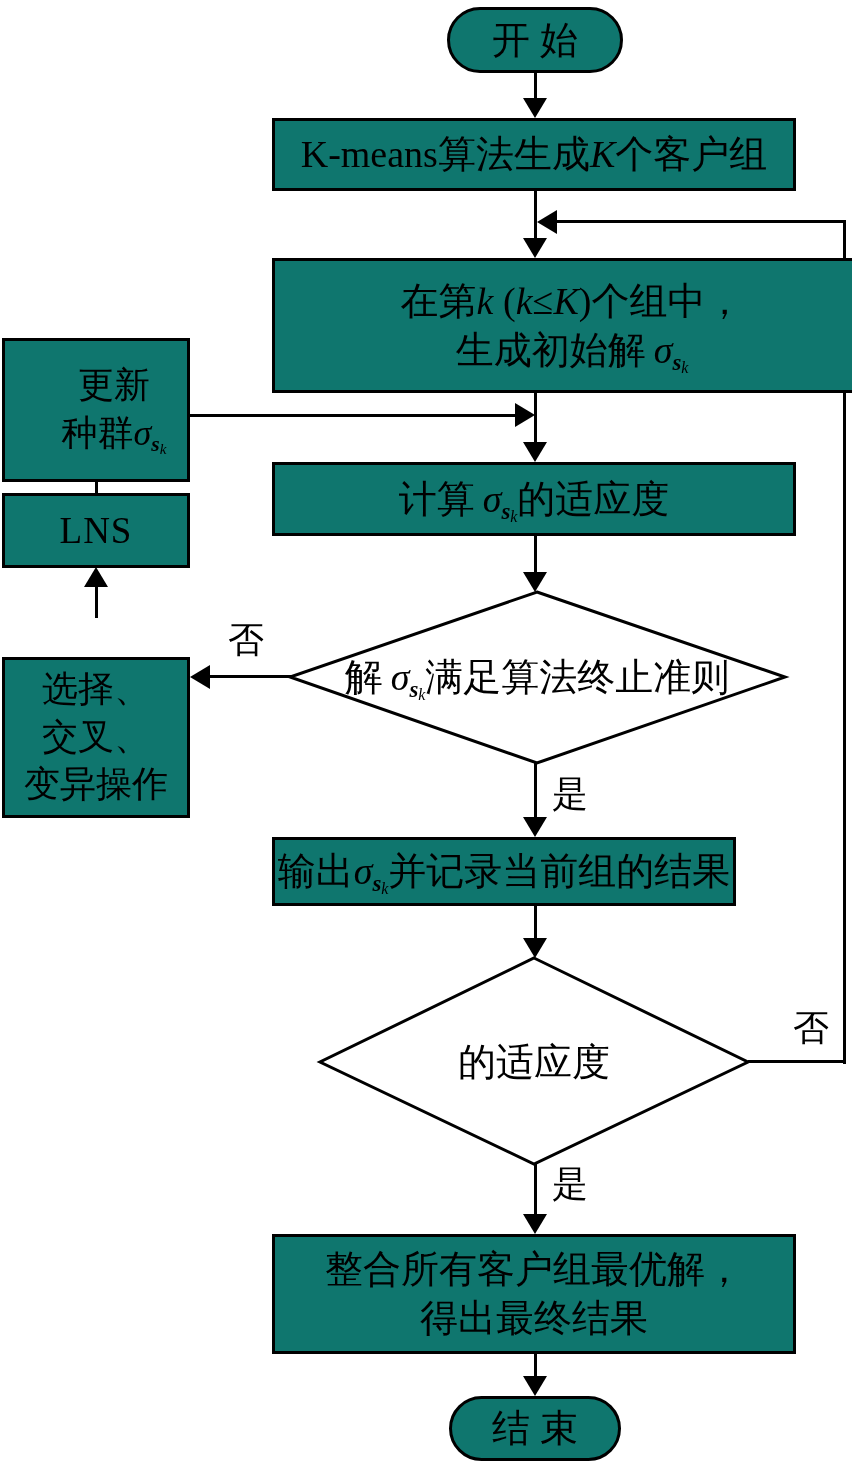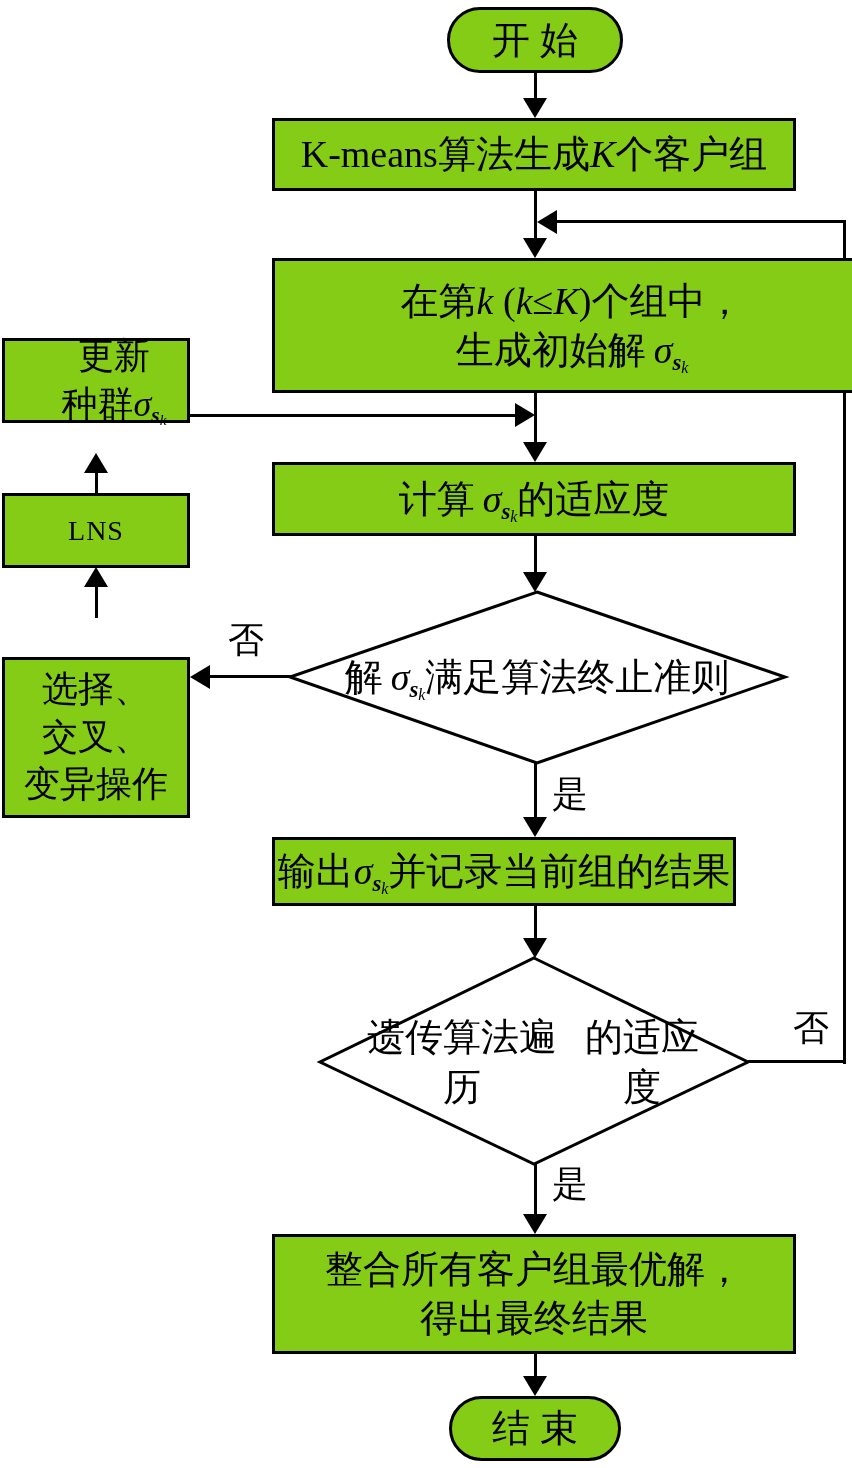--- a/index.html
+++ b/index.html
@@ -1,24 +1,24 @@
 <!DOCTYPE html>
 <html><head>
 <meta charset="utf-8">
 <style>
   html,body{margin:0;padding:0;background:#fff;}
   .canvas{position:relative;width:852px;height:1468px;background:#ffffff;
           font-family:"Liberation Serif","DejaVu Serif",serif;color:#000;overflow:hidden;}
   .node{position:absolute;display:flex;flex-direction:column;align-items:center;justify-content:center;
-        text-align:center;box-sizing:border-box;background:#84cc16;}
+        text-align:center;box-sizing:border-box;background:#0f766e;}
   .rect{border:3px solid #000;}
   .oval{border:3px solid #000;border-radius:36px;}
   .fs38{font-size:38px;line-height:1.28;}
   .fs36{font-size:36px;line-height:1.32;}
-  .lns-label{font-size:28px;letter-spacing:1px;}
+  .lns-label{font-size:37px;letter-spacing:1px;}
   .terminal-label{font-size:38px;letter-spacing:10px;padding-left:10px;}
   .vline,.hline{position:absolute;background:#000;}
   .arrow{position:absolute;width:0;height:0;}
   .a-down{border-left:12px solid transparent;border-right:12px solid transparent;border-top:20px solid #000;}
   .a-up{border-left:12px solid transparent;border-right:12px solid transparent;border-bottom:20px solid #000;}
   .a-left{border-top:12px solid transparent;border-bottom:12px solid transparent;border-right:20px solid #000;}
   .a-right{border-top:12px solid transparent;border-bottom:12px solid transparent;border-left:20px solid #000;}
   .blabel{position:absolute;font-size:36px;line-height:1;}
   .diamond{position:absolute;}
   .diamond polygon{fill:#ffffff;stroke:#000000;stroke-width:3;}
@@ -112,25 +112,24 @@
   </svg>
   <div class="dtext" style="left:337px;top:600px;width:400px;height:154px;">
     <div><span>解</span><span class="sig gap-l"><span class="sigma">σ</span><span class="sub-s">s</span><span class="sub-k">k</span></span><span>满足算法</span></div>
     <div>终止准则</div>
   </div>
 
   <svg class="diamond" style="left:315px;top:953px;" width="438" height="216" viewBox="0 0 438 216">
     <polygon points="219,5 433,109 219,211 5,109"></polygon>
   </svg>
   <div class="dtext" style="left:354px;top:985px;width:360px;height:154px;">
-    <div>遗传算法遍历</div>
     <div>的适应度</div>
   </div>
 
-  <div class="node rect fs36" style="left:2px;top:338px;width:188px;height:85px;padding-left:36px;">
+  <div class="node rect fs36" style="left:2px;top:338px;width:188px;height:144px;padding-left:36px;">
     <div>更新</div>
     <div><span>种群</span><span class="sig"><span class="sigma">σ</span><span class="sub-s">s</span><span class="sub-k">k</span></span></div>
   </div>
 
   <div class="node rect" style="left:2px;top:493px;width:188px;height:75px;">
     <span class="lns-label">LNS</span>
   </div>
 
   <div class="node rect fs36" style="left:2px;top:617px;width:188px;height:161px;margin-top:40px;">
     <div>选择、</div>

